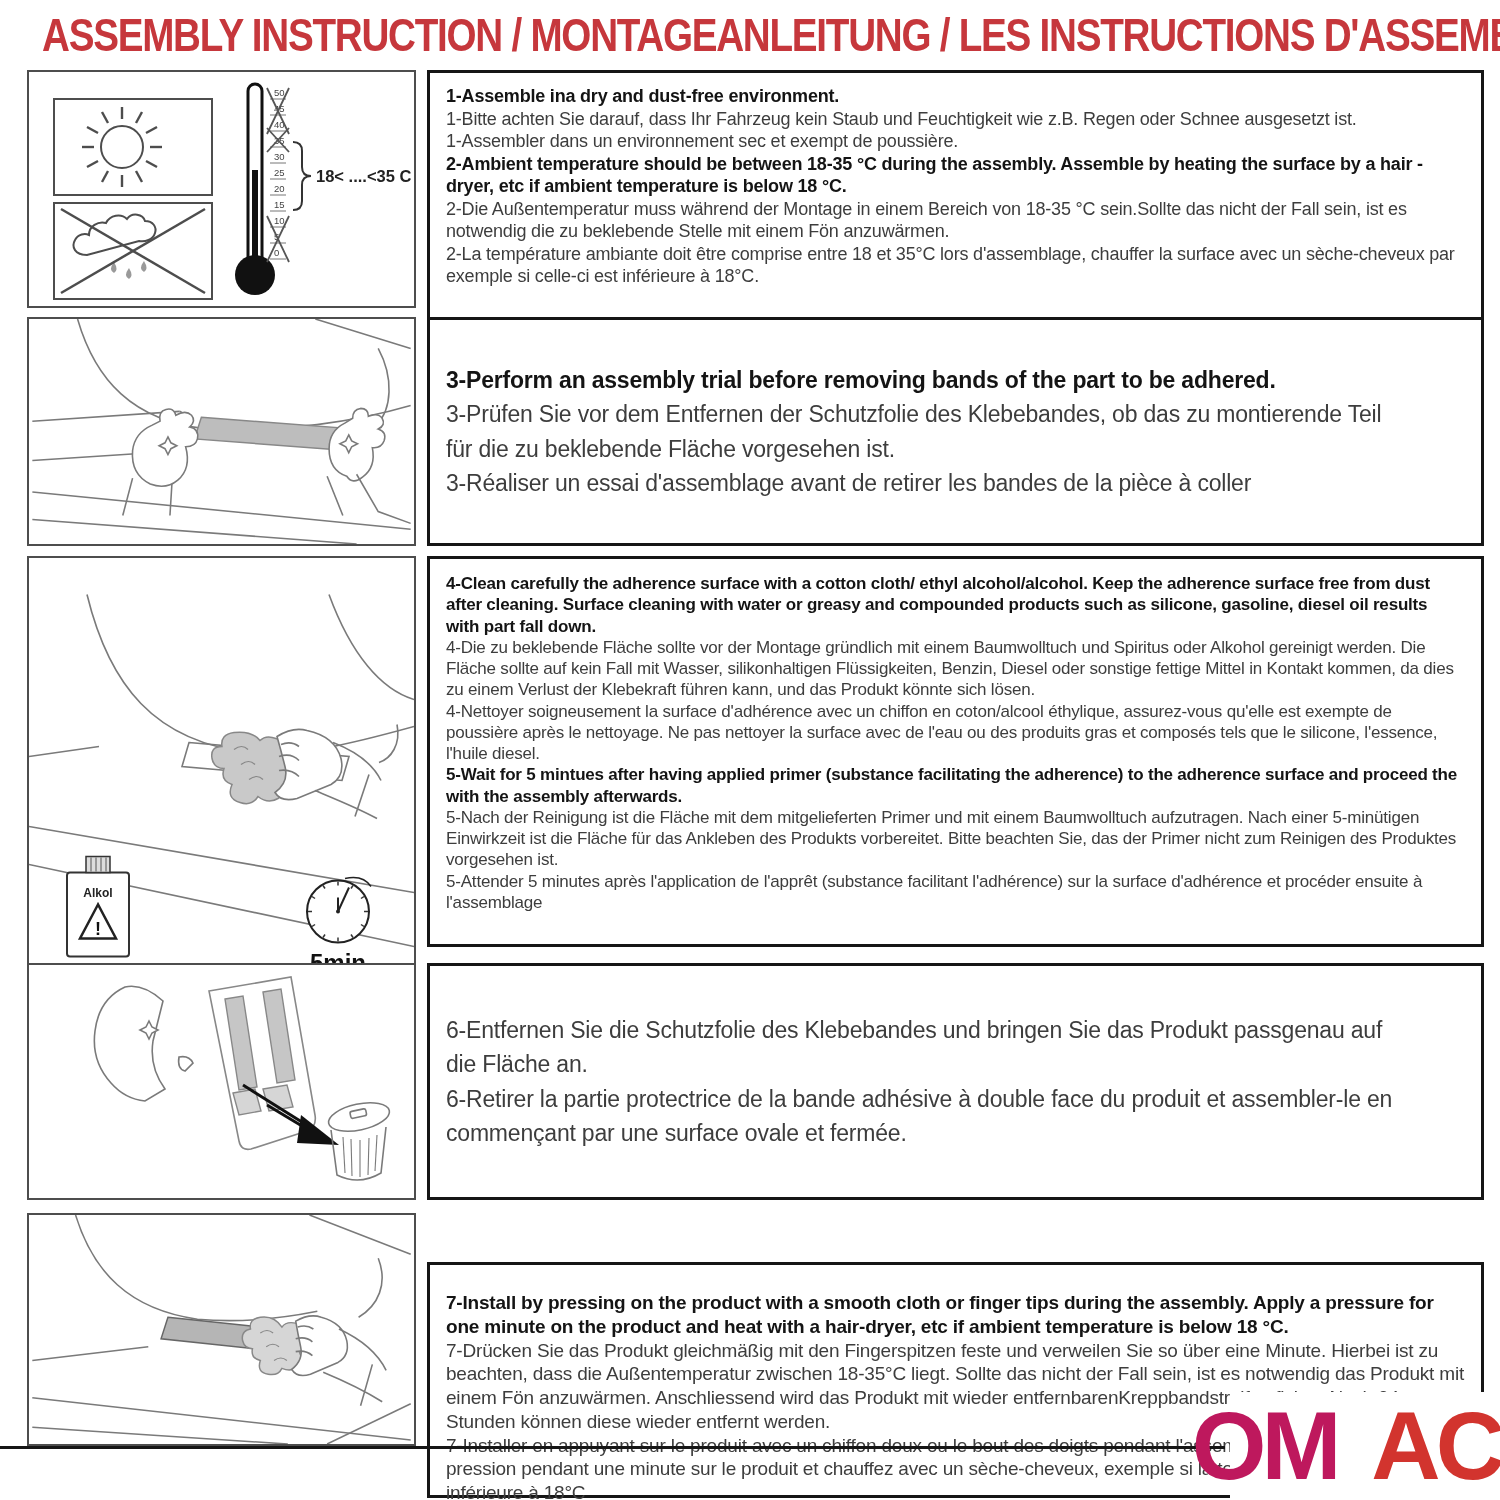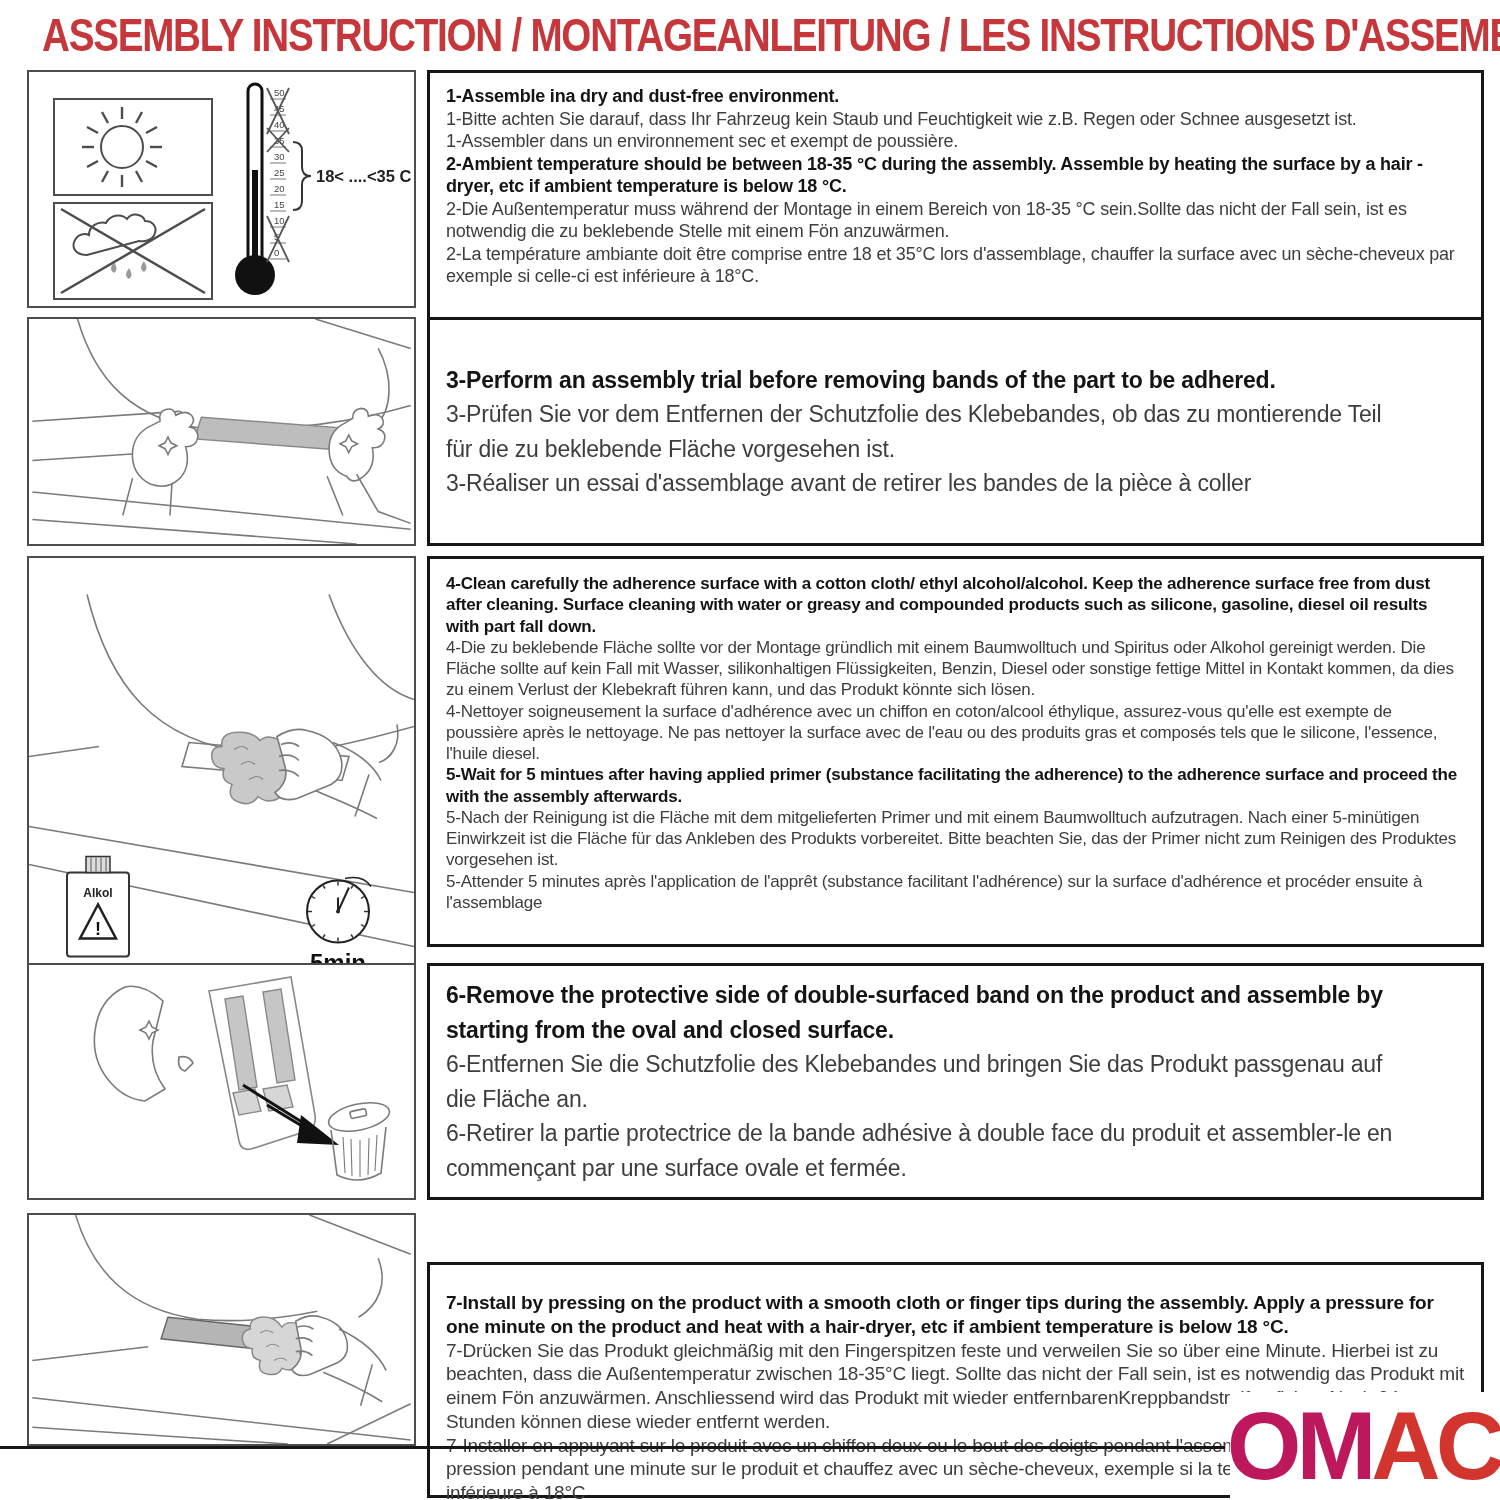--- a/index.html
+++ b/index.html
@@ -19,21 +19,21 @@
   .fs-std p{font-size:18px;line-height:1.25;}
   .fs-big p{font-size:23px;line-height:1.5;max-width:960px;}
   .fs-sm  p{font-size:17px;line-height:1.25;}
   .fs-med p{font-size:19px;line-height:1.25;}
   .vcenter{justify-content:center;}
   .rule{position:absolute;left:0;top:1446px;width:1225px;height:3px;background:#161616;}
   .logo{position:absolute;left:1230px;top:1392px;width:270px;height:108px;background:#fff;
         display:flex;align-items:center;justify-content:flex-end;z-index:3;
         font-size:96px;font-weight:bold;letter-spacing:-5px;line-height:1;}
   .logo .blk{color:#be185d;}
-  .logo .red{color:#D2342E;}
+  .logo .red{color:#D2342E;padding-left:35px;}
   svg{display:block;width:100%;height:100%;}
   svg text{font-family:"Liberation Sans",sans-serif;}
 </style>
 </head>
 <body>
 
 <div class="page">
 
   <div class="title">ASSEMBLY INSTRUCTION / MONTAGEANLEITUNG / LES INSTRUCTIONS D'ASSEMBLAGE</div>
 
@@ -243,21 +243,20 @@
           <line x1="314" y1="172" x2="316" y2="208"></line>
             <line x1="322" y1="174" x2="323" y2="211"></line>
           <line x1="331" y1="175" x2="331" y2="212"></line>
             <line x1="340" y1="173" x2="339" y2="210"></line>
           <line x1="348" y1="170" x2="346" y2="206"></line>
         </g>
       </g>
     </svg>
   </div>
   <div class="txtbox fs-big vcenter" style="top:963px;height:237px;">
-    <p class="b">6-Remove the protective side of double-surfaced band on the product and assemble by starting from the oval and closed surface.</p>
     <p>6-Entfernen Sie die Schutzfolie des Klebebandes und bringen Sie das Produkt passgenau auf die Fläche an.</p>
     <p>6-Retirer la partie protectrice de la bande adhésive à double face du produit et assembler-le en commençant par une surface ovale et fermée.</p>
   </div>
 
   <div class="imgbox" style="top:1213px;height:233px;">
     <svg viewBox="0 0 385 233">
       <g stroke="#7a7a7a" stroke-width="1.6" fill="none">
         <path d="M44,0 C62,58 98,96 168,106 C210,110 250,106 290,98"></path>
         <path d="M282,0 L385,40"></path>
         <path d="M352,44 C362,70 352,92 332,104"></path>

